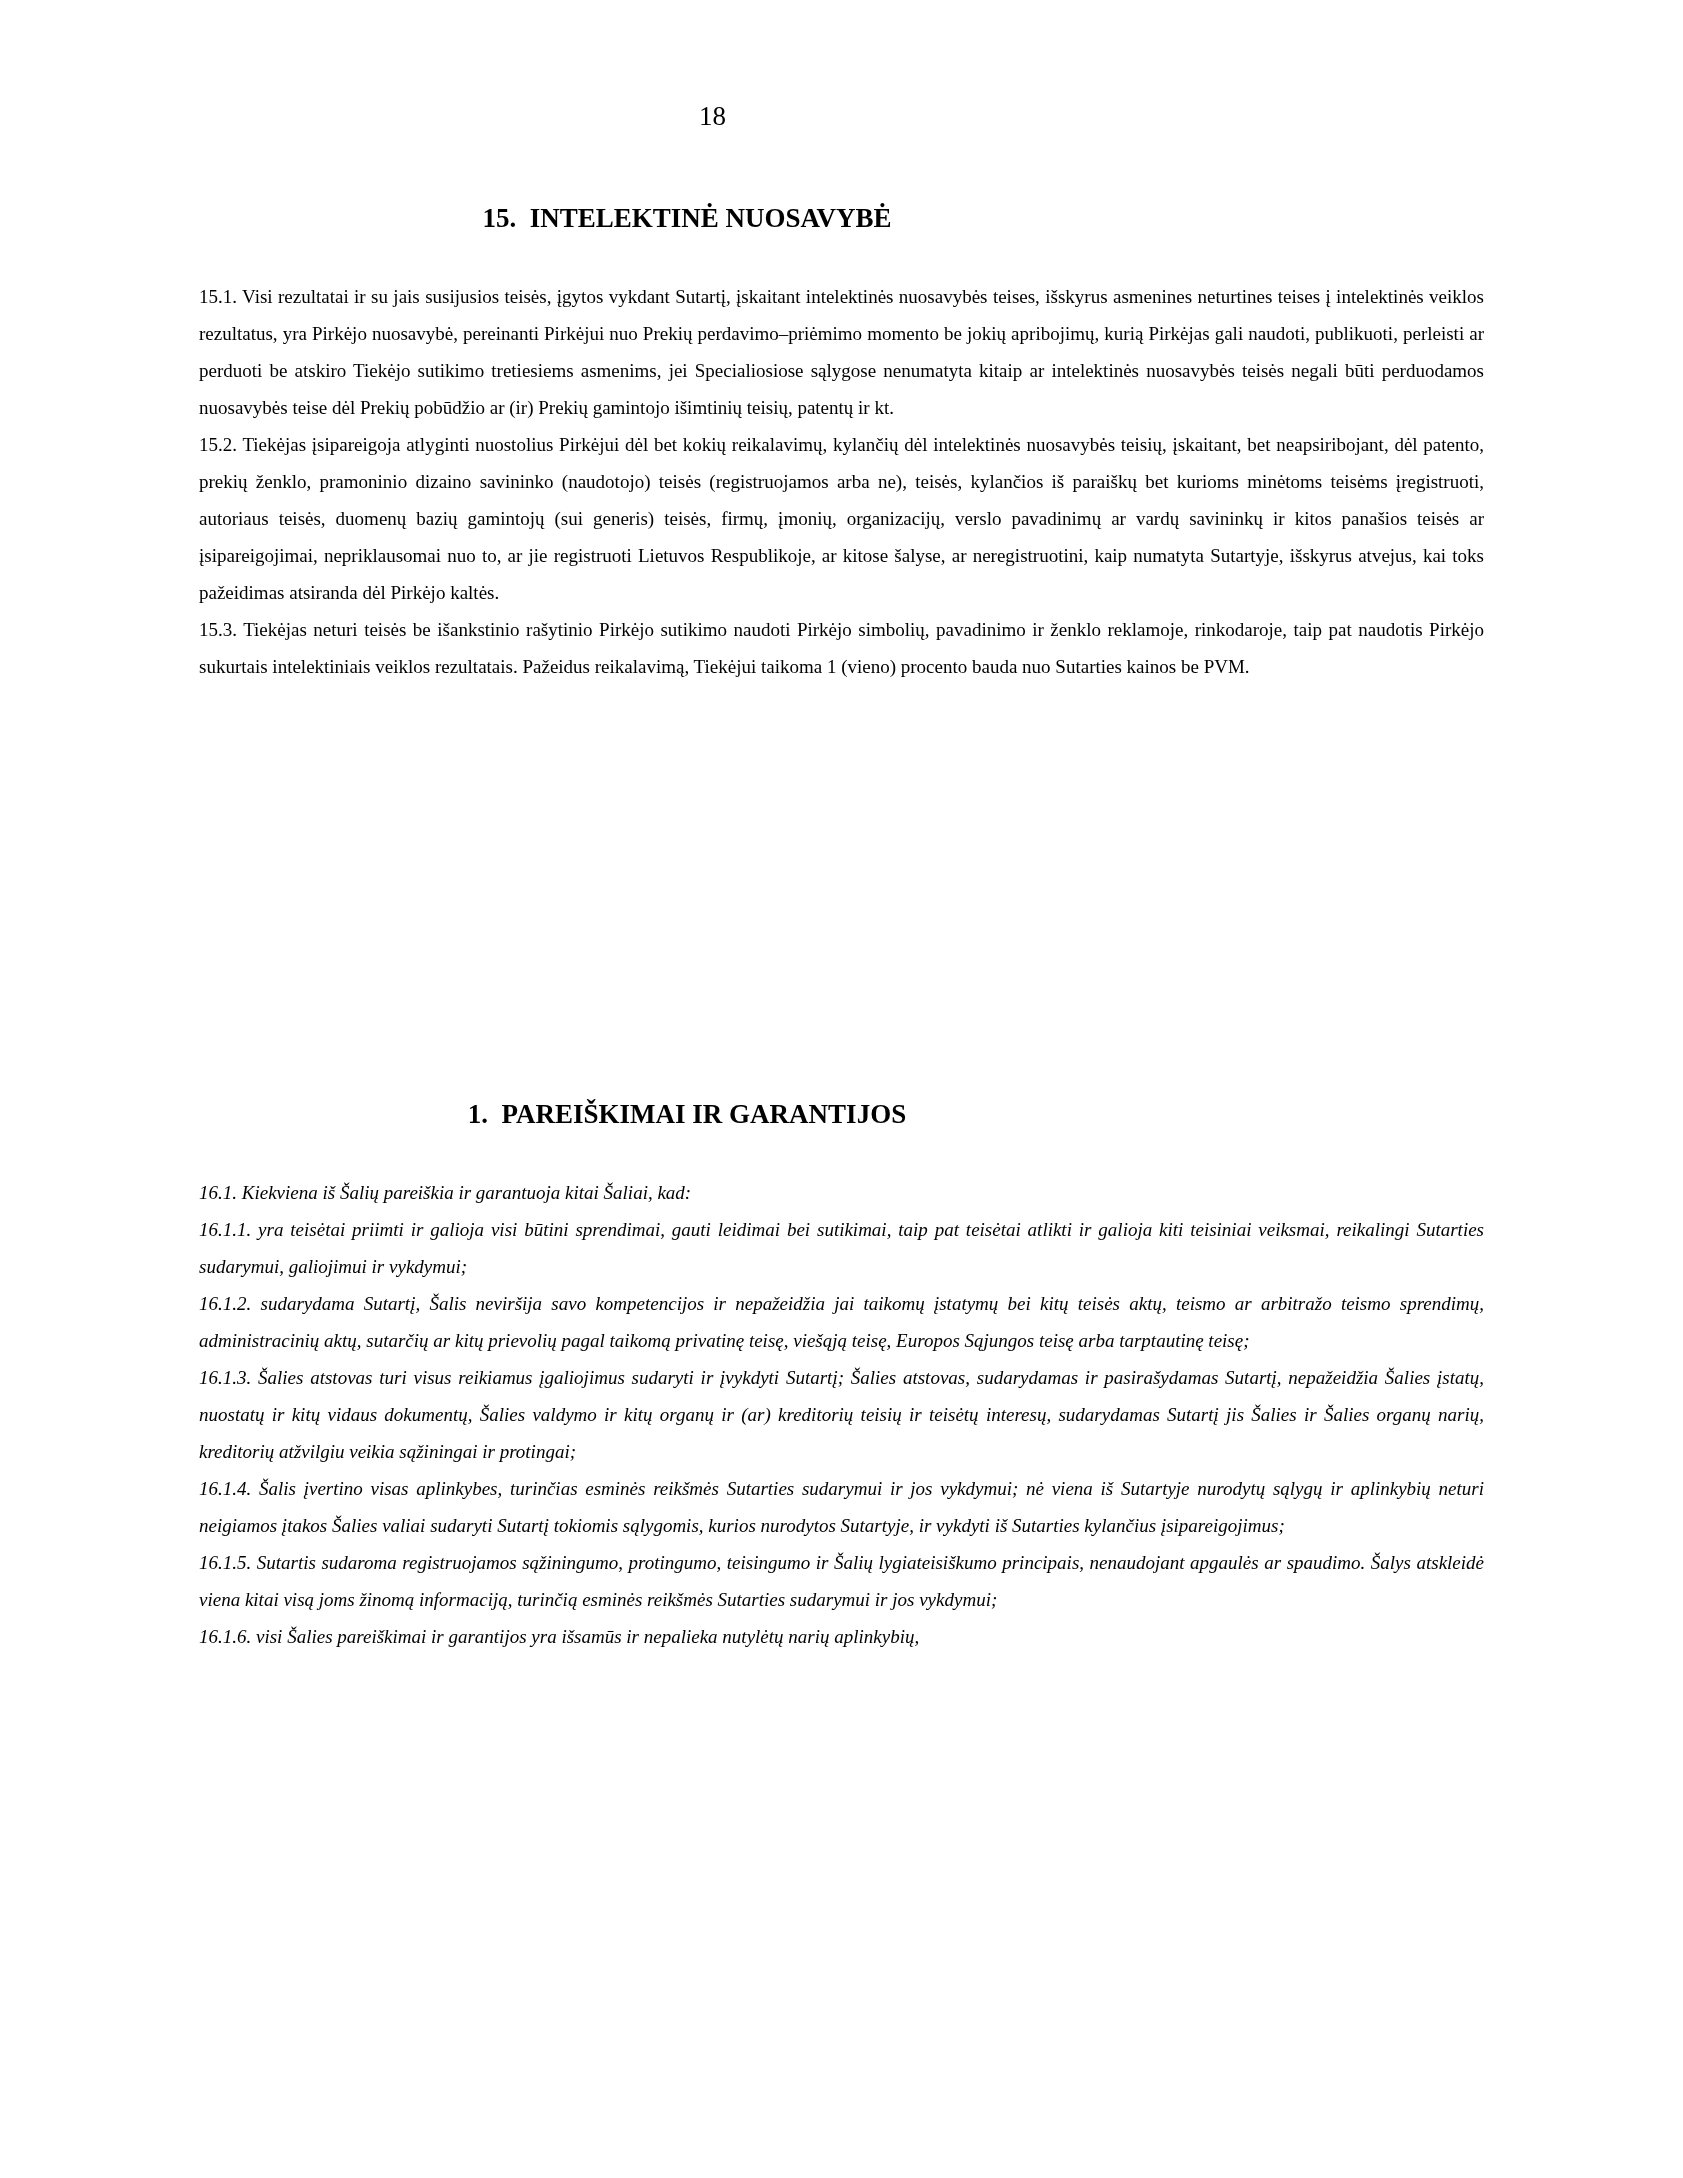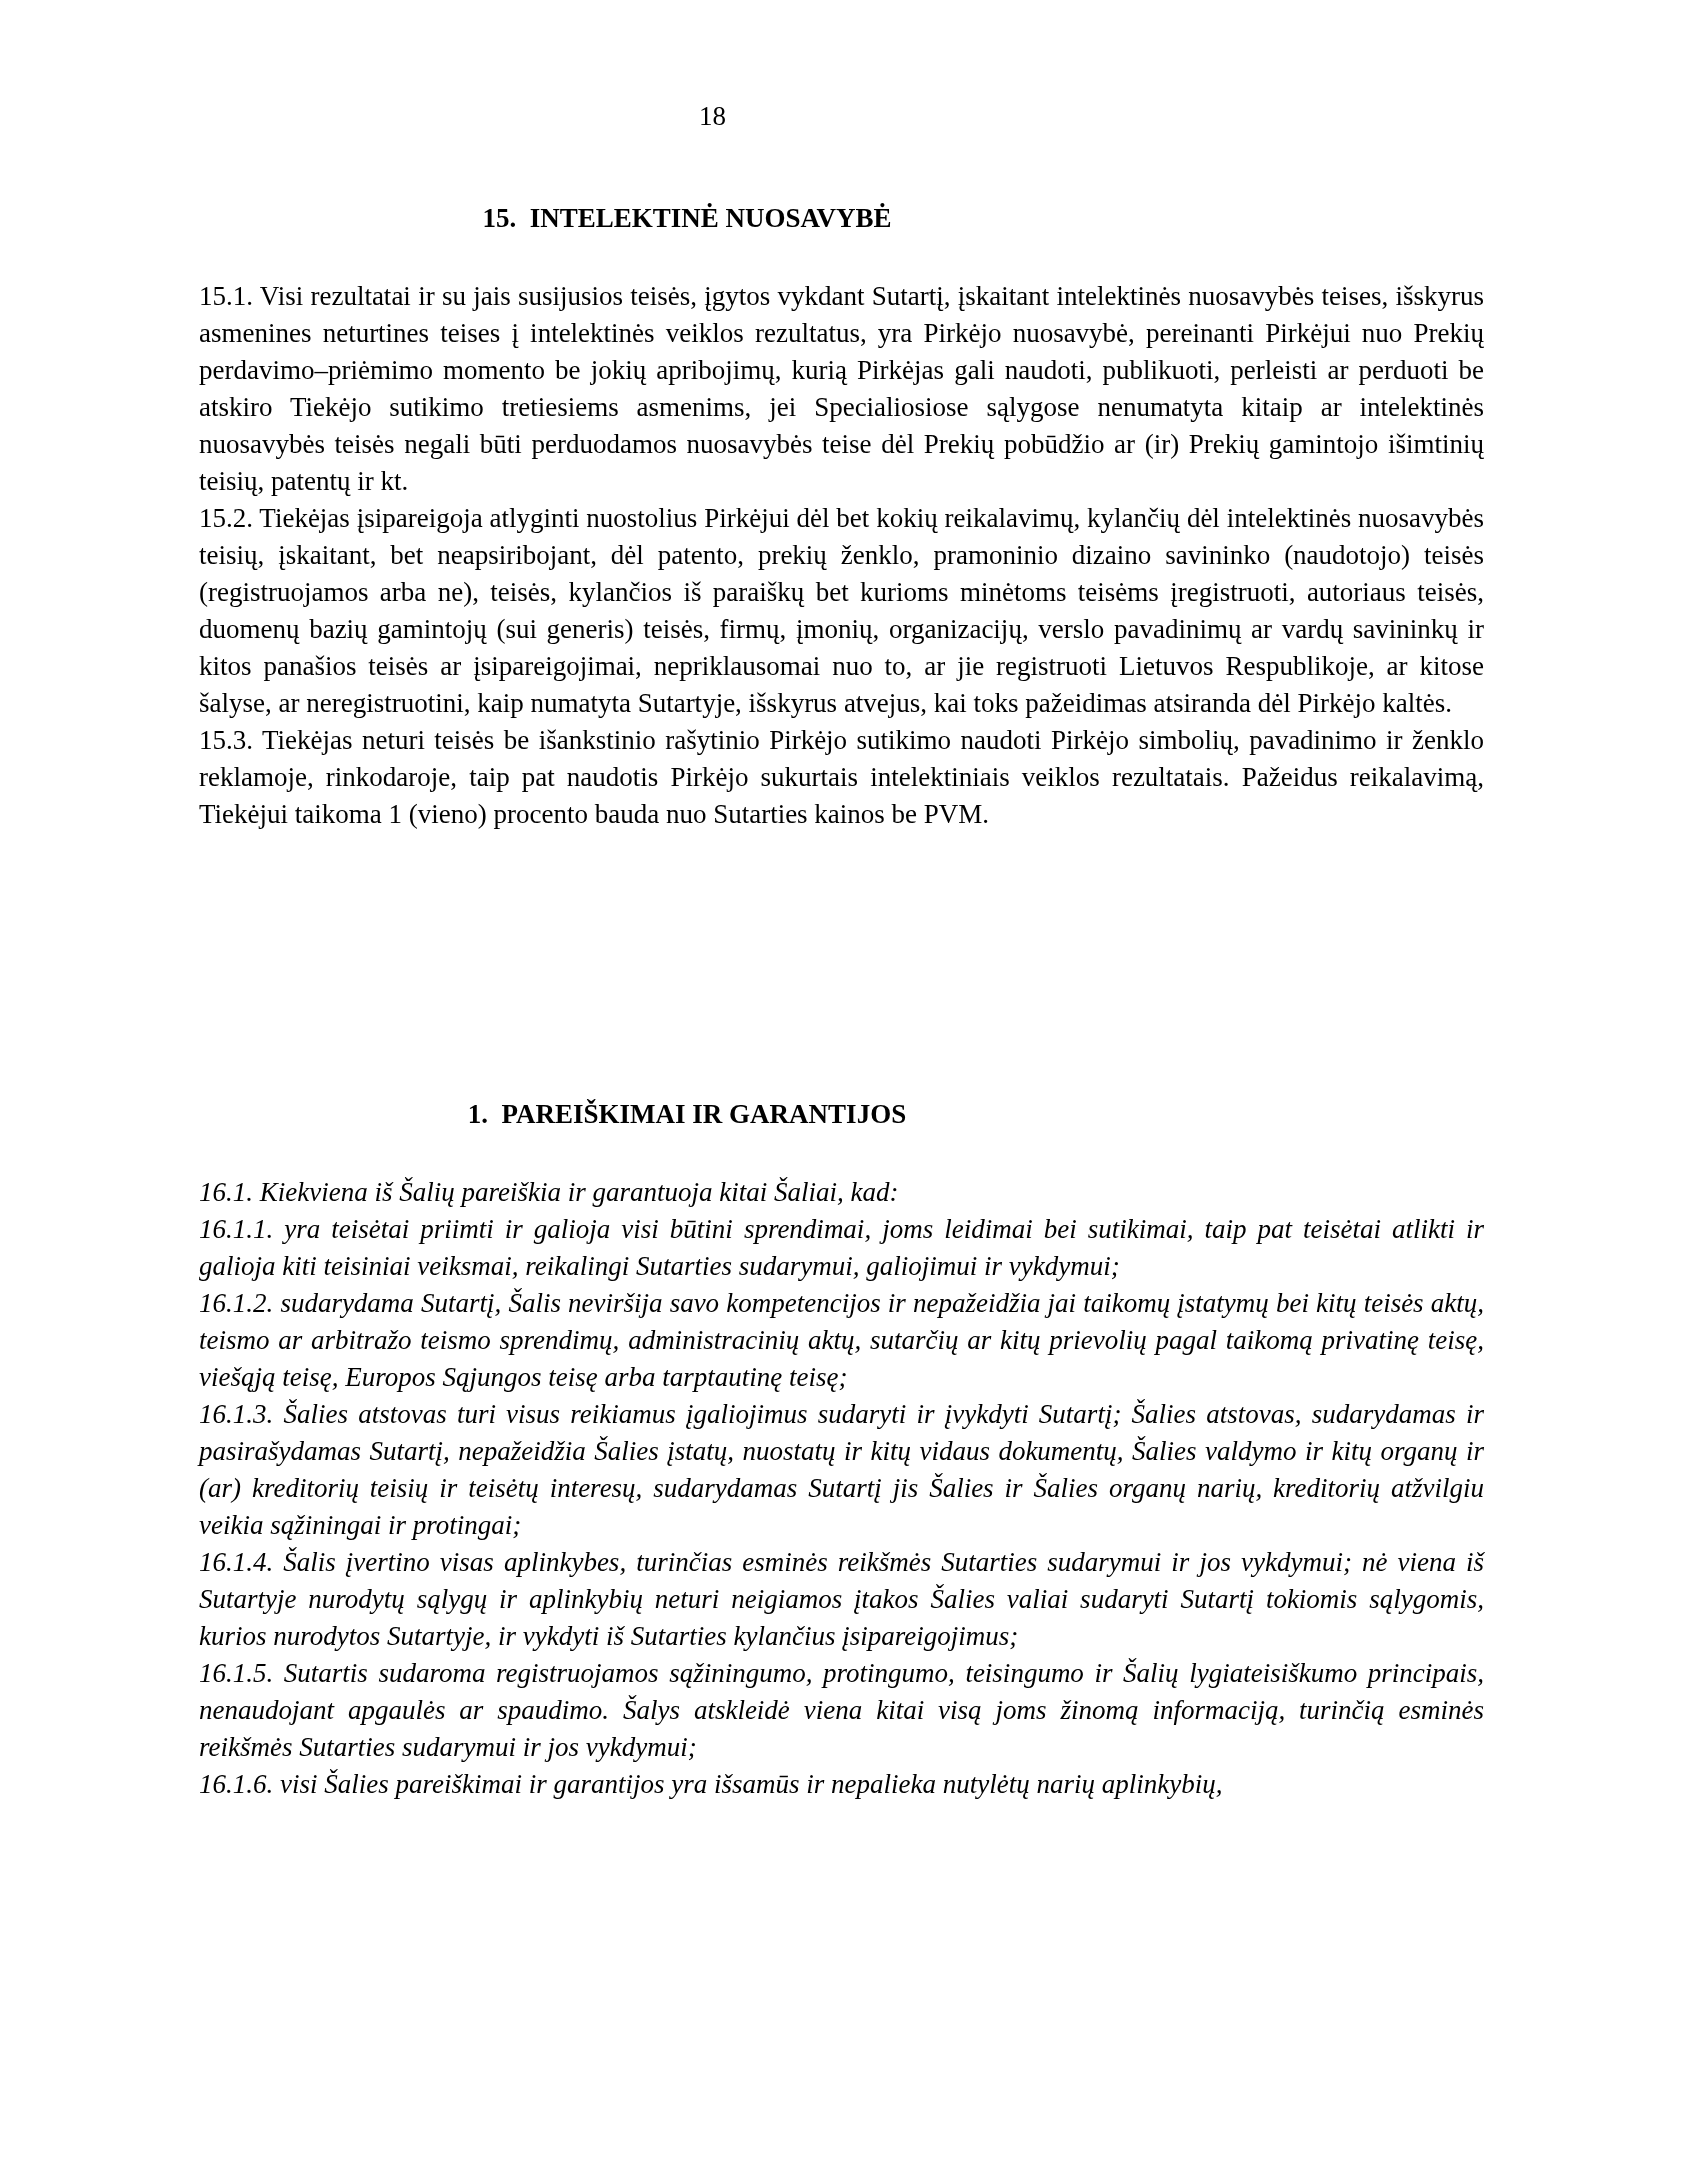--- a/index.html
+++ b/index.html
@@ -33,21 +33,21 @@
     font-weight: bold;
     line-height: 38px;
     white-space: pre;
   }
   #h15 { top: 199px; }
   #h16 { top: 1095px; }
   .body-block {
     position: absolute;
     left: 199px;
     width: 1285px;
-    font-size: 27px;
+    font-size: 19px;
     line-height: 37px;
     text-align: justify;
   }
   #block15 { top: 278px; }
   #block16 { top: 1174px; font-style: italic; }
   .para {
     margin: 0;
     padding: 0;
   }
 </style>
@@ -63,21 +63,21 @@
   <div class="body-block" id="block15">
     <p class="para">15.1. Visi rezultatai ir su jais susijusios teisės, įgytos vykdant Sutartį, įskaitant intelektinės nuosavybės teises, išskyrus asmenines neturtines teises į intelektinės veiklos rezultatus, yra Pirkėjo nuosavybė, pereinanti Pirkėjui nuo Prekių perdavimo–priėmimo momento be jokių apribojimų, kurią Pirkėjas gali naudoti, publikuoti, perleisti ar perduoti be atskiro Tiekėjo sutikimo tretiesiems asmenims, jei Specialiosiose sąlygose nenumatyta kitaip ar intelektinės nuosavybės teisės negali būti perduodamos nuosavybės teise dėl Prekių pobūdžio ar (ir) Prekių gamintojo išimtinių teisių, patentų ir kt.</p>
     <p class="para">15.2. Tiekėjas įsipareigoja atlyginti nuostolius Pirkėjui dėl bet kokių reikalavimų, kylančių dėl intelektinės nuosavybės teisių, įskaitant, bet neapsiribojant, dėl patento, prekių ženklo, pramoninio dizaino savininko (naudotojo) teisės (registruojamos arba ne), teisės, kylančios iš paraiškų bet kurioms minėtoms teisėms įregistruoti, autoriaus teisės, duomenų bazių gamintojų (sui generis) teisės, firmų, įmonių, organizacijų, verslo pavadinimų ar vardų savininkų ir kitos panašios teisės ar įsipareigojimai, nepriklausomai nuo to, ar jie registruoti Lietuvos Respublikoje, ar kitose šalyse, ar neregistruotini, kaip numatyta Sutartyje, išskyrus atvejus, kai toks pažeidimas atsiranda dėl Pirkėjo kaltės.</p>
     <p class="para">15.3. Tiekėjas neturi teisės be išankstinio rašytinio Pirkėjo sutikimo naudoti Pirkėjo simbolių, pavadinimo ir ženklo reklamoje, rinkodaroje, taip pat naudotis Pirkėjo sukurtais intelektiniais veiklos rezultatais. Pažeidus reikalavimą, Tiekėjui taikoma 1 (vieno) procento bauda nuo Sutarties kainos be PVM.</p>
   </div>
 
   <div class="heading" id="h16">1.  PAREIŠKIMAI IR GARANTIJOS</div>
 
   <div class="body-block" id="block16">
     <p class="para">16.1. Kiekviena iš Šalių pareiškia ir garantuoja kitai Šaliai, kad:</p>
-    <p class="para">16.1.1. yra teisėtai priimti ir galioja visi būtini sprendimai, joms leidimai bei sutikimai, taip pat teisėtai atlikti ir galioja kiti teisiniai veiksmai, reikalingi Sutarties sudarymui, galiojimui ir vykdymui;</p>
+    <p class="para">16.1.1. yra teisėtai priimti ir galioja visi būtini sprendimai, gauti leidimai bei sutikimai, taip pat teisėtai atlikti ir galioja kiti teisiniai veiksmai, reikalingi Sutarties sudarymui, galiojimui ir vykdymui;</p>
     <p class="para">16.1.2. sudarydama Sutartį, Šalis neviršija savo kompetencijos ir nepažeidžia jai taikomų įstatymų bei kitų teisės aktų, teismo ar arbitražo teismo sprendimų, administracinių aktų, sutarčių ar kitų prievolių pagal taikomą privatinę teisę, viešąją teisę, Europos Sąjungos teisę arba tarptautinę teisę;</p>
     <p class="para">16.1.3. Šalies atstovas turi visus reikiamus įgaliojimus sudaryti ir įvykdyti Sutartį; Šalies atstovas, sudarydamas ir pasirašydamas Sutartį, nepažeidžia Šalies įstatų, nuostatų ir kitų vidaus dokumentų, Šalies valdymo ir kitų organų ir (ar) kreditorių teisių ir teisėtų interesų, sudarydamas Sutartį jis Šalies ir Šalies organų narių, kreditorių atžvilgiu veikia sąžiningai ir protingai;</p>
     <p class="para">16.1.4. Šalis įvertino visas aplinkybes, turinčias esminės reikšmės Sutarties sudarymui ir jos vykdymui; nė viena iš Sutartyje nurodytų sąlygų ir aplinkybių neturi neigiamos įtakos Šalies valiai sudaryti Sutartį tokiomis sąlygomis, kurios nurodytos Sutartyje, ir vykdyti iš Sutarties kylančius įsipareigojimus;</p>
     <p class="para">16.1.5. Sutartis sudaroma registruojamos sąžiningumo, protingumo, teisingumo ir Šalių lygiateisiškumo principais, nenaudojant apgaulės ar spaudimo. Šalys atskleidė viena kitai visą joms žinomą informaciją, turinčią esminės reikšmės Sutarties sudarymui ir jos vykdymui;</p>
     <p class="para">16.1.6. visi Šalies pareiškimai ir garantijos yra išsamūs ir nepalieka nutylėtų narių aplinkybių,</p>
   </div>
 
 </div>
 
 

